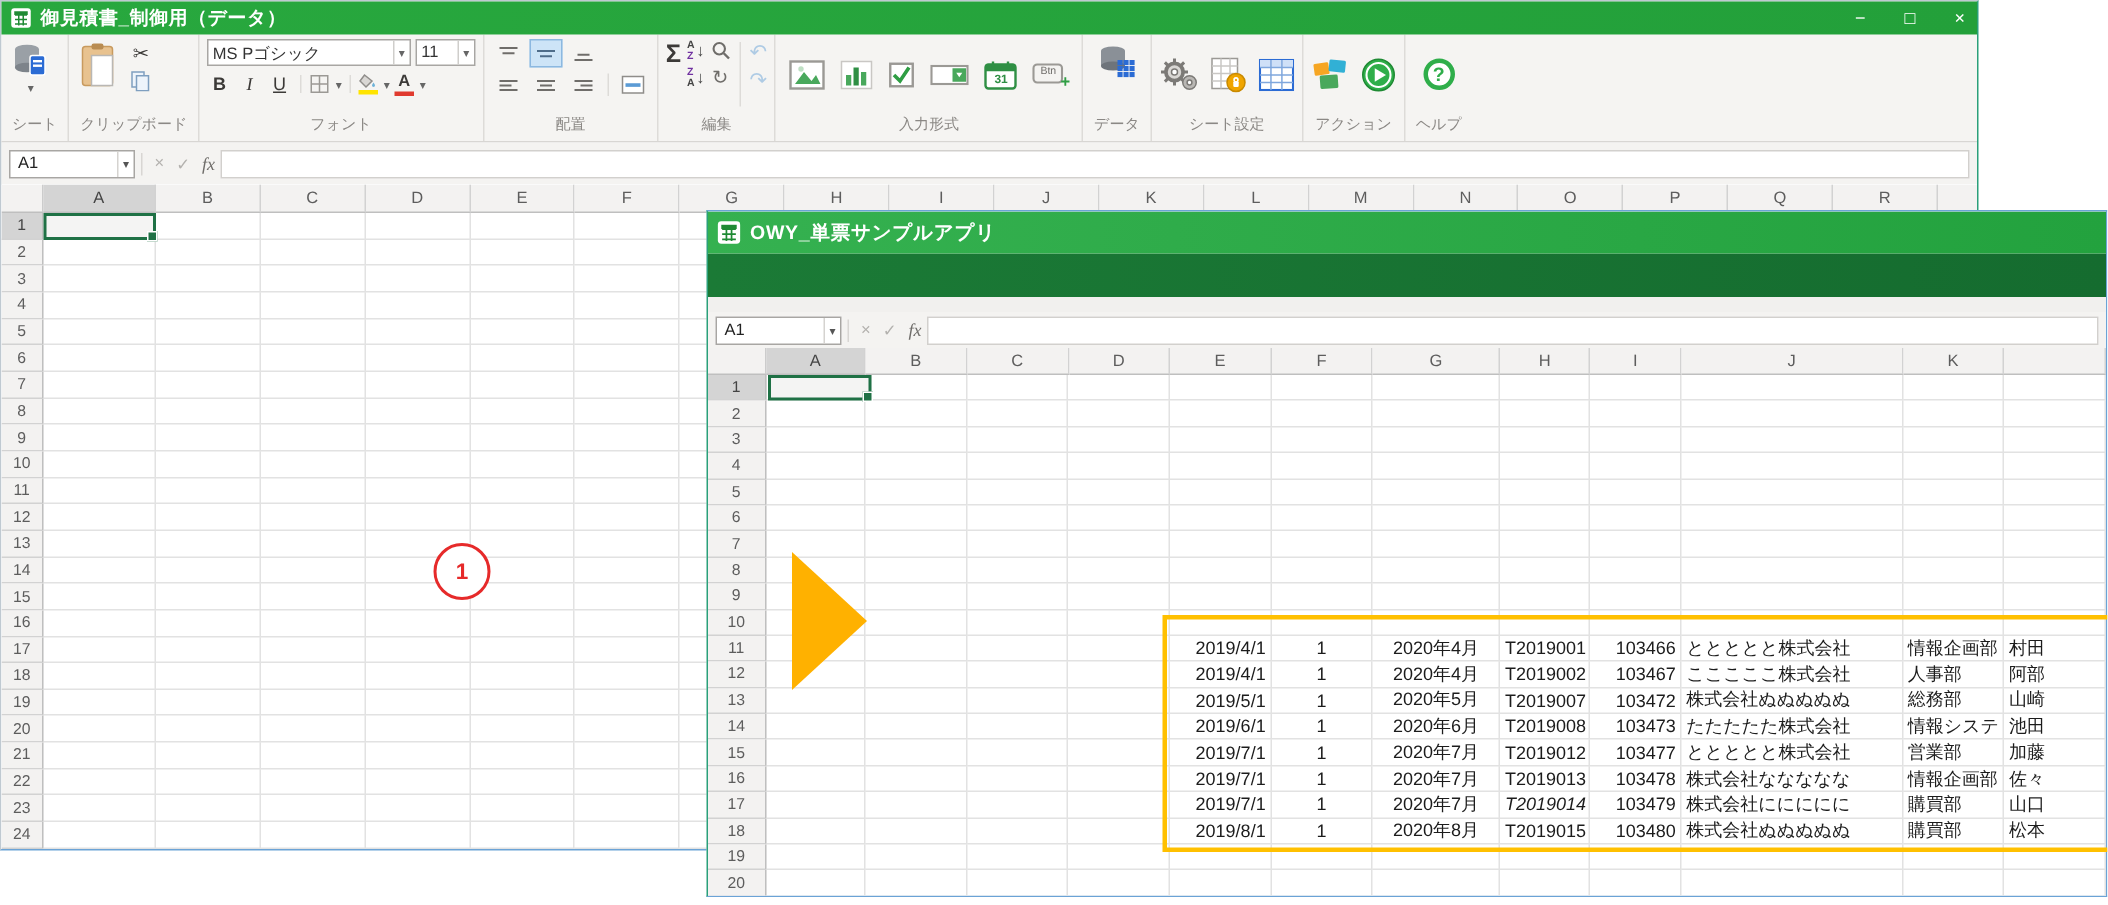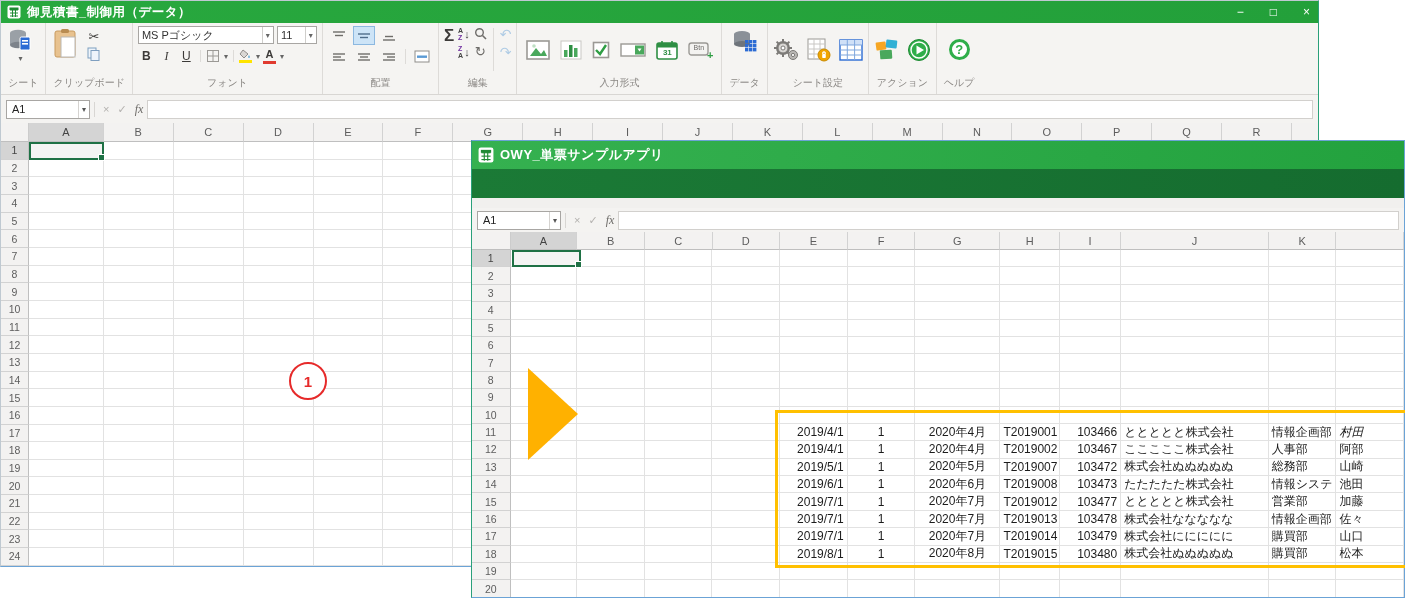--- a/index.html
+++ b/index.html
@@ -1233,21 +1233,21 @@
           <div class="cell" style="width: 70px; height: 17.4px;"></div>
           <div class="cell" style="width: 70px; height: 17.4px;"></div>
           <div class="cell" style="width: 70px; height: 17.4px;"></div>
           <div class="cell a-right" style="width: 70px; height: 17.4px;">2019/4/1</div>
           <div class="cell a-center" style="width: 70px; height: 17.4px;">1</div>
           <div class="cell a-center" style="width: 88px; height: 17.4px;">2020年4月</div>
           <div class="cell a-left" style="width: 62px; height: 17.4px;">T2019001</div>
           <div class="cell a-right" style="width: 63px; height: 17.4px;">103466</div>
           <div class="cell a-left" style="width: 153px; height: 17.4px;">ととととと株式会社</div>
           <div class="cell a-left" style="width: 70px; height: 17.4px;">情報企画部</div>
-          <div class="cell a-left" style="width: 70px; height: 17.4px; font-style: italic;">村田</div>
+          <div class="cell a-left" style="width: 70px; height: 17.4px;">村田</div>
         </div>
         <div class="shrow">
           <div class="rowhdr" style="width: 40px; height: 17.4px;">12</div>
           <div class="cell" style="width: 69px; height: 17.4px;"></div>
           <div class="cell" style="width: 70px; height: 17.4px;"></div>
           <div class="cell" style="width: 70px; height: 17.4px;"></div>
           <div class="cell" style="width: 70px; height: 17.4px;"></div>
           <div class="cell a-right" style="width: 70px; height: 17.4px;">2019/4/1</div>
           <div class="cell a-center" style="width: 70px; height: 17.4px;">1</div>
           <div class="cell a-center" style="width: 88px; height: 17.4px;">2020年4月</div>
@@ -1319,21 +1319,21 @@
         </div>
         <div class="shrow">
           <div class="rowhdr" style="width: 40px; height: 17.4px;">17</div>
           <div class="cell" style="width: 69px; height: 17.4px;"></div>
           <div class="cell" style="width: 70px; height: 17.4px;"></div>
           <div class="cell" style="width: 70px; height: 17.4px;"></div>
           <div class="cell" style="width: 70px; height: 17.4px;"></div>
           <div class="cell a-right" style="width: 70px; height: 17.4px;">2019/7/1</div>
           <div class="cell a-center" style="width: 70px; height: 17.4px;">1</div>
           <div class="cell a-center" style="width: 88px; height: 17.4px;">2020年7月</div>
-          <div class="cell a-left" style="width: 62px; height: 17.4px;">T2019014</div>
+          <div class="cell a-left" style="width: 62px; height: 17.4px; font-style: italic;">T2019014</div>
           <div class="cell a-right" style="width: 63px; height: 17.4px;">103479</div>
           <div class="cell a-left" style="width: 153px; height: 17.4px;">株式会社ににににに</div>
           <div class="cell a-left" style="width: 70px; height: 17.4px;">購買部</div>
           <div class="cell a-left" style="width: 70px; height: 17.4px;">山口</div>
         </div>
         <div class="shrow">
           <div class="rowhdr" style="width: 40px; height: 17.4px;">18</div>
           <div class="cell" style="width: 69px; height: 17.4px;"></div>
           <div class="cell" style="width: 70px; height: 17.4px;"></div>
           <div class="cell" style="width: 70px; height: 17.4px;"></div>

